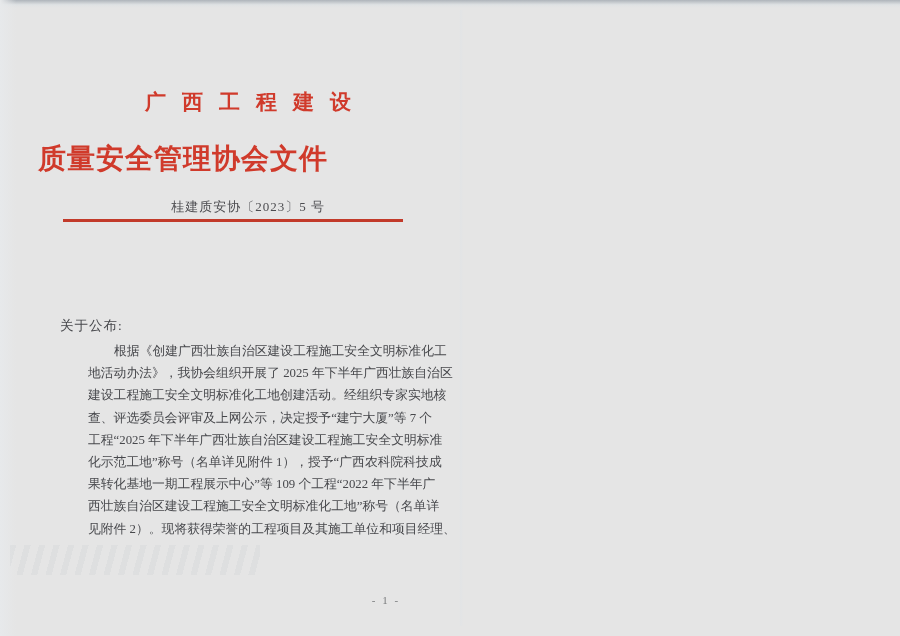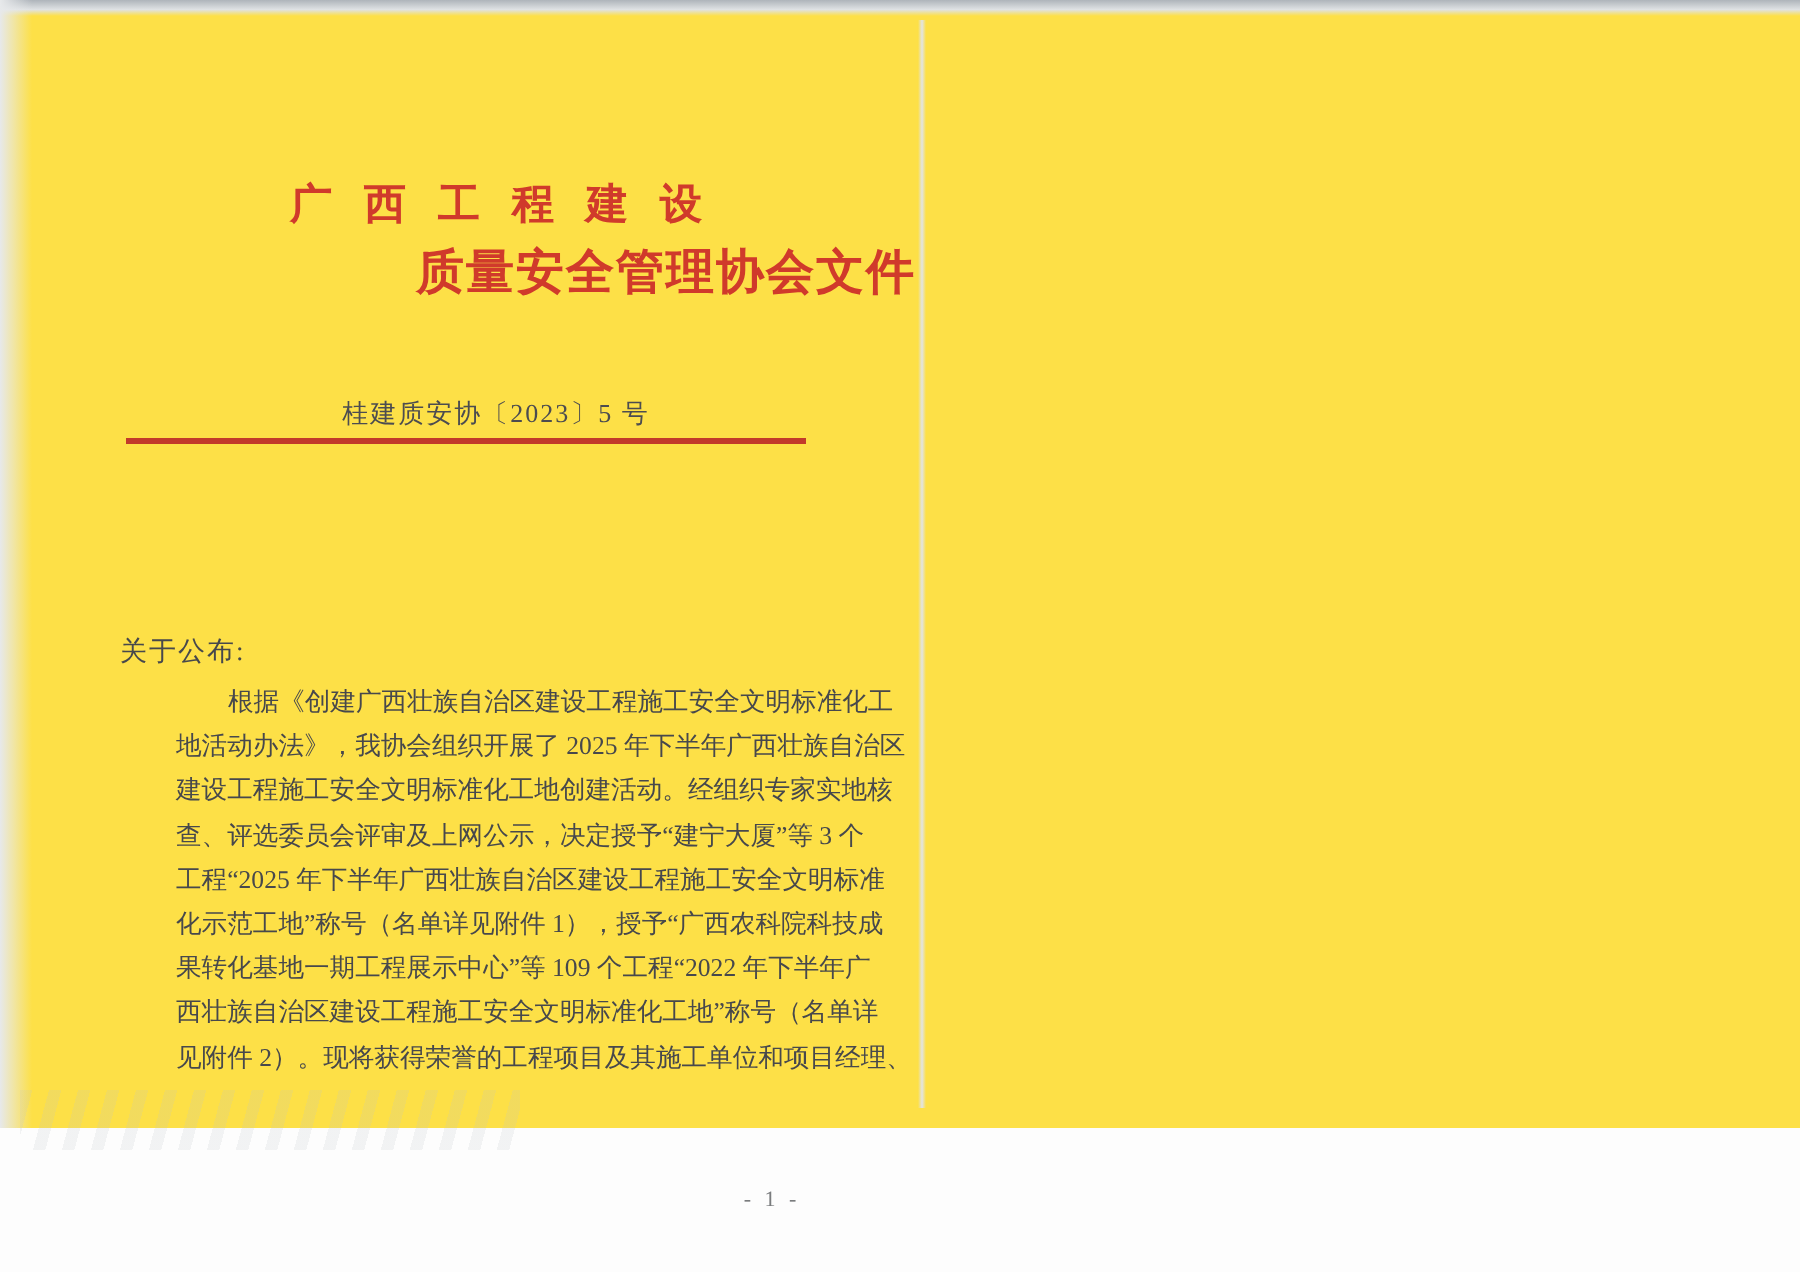--- a/index.html
+++ b/index.html
@@ -1,37 +1,37 @@
 <!DOCTYPE html>
 <html><head>
 <meta charset="utf-8">
 <style>
   html,body{margin:0;padding:0;}
   body{
     width:900px;height:636px;overflow:hidden;
     background:#fdfdfd;
     font-family:"Liberation Serif","DejaVu Serif",serif;
   }
-  .photo{position:relative;width:900px;height:564px;background:#fde047;}
+  .photo{position:relative;width:900px;height:636px;background:#e5e5e5;}
   .top-edge{position:absolute;top:0;left:0;right:0;height:8px;
     background:linear-gradient(to bottom,#aeb4ba,#dfe2e4 60%,rgba(255,255,255,0));}
   .left-edge{position:absolute;top:0;left:0;bottom:0;width:16px;
     background:linear-gradient(to right,#e7e9eb,rgba(255,255,255,0));}
   .crease{position:absolute;left:10px;top:545px;width:250px;height:30px;
     background:repeating-linear-gradient(105deg,rgba(190,196,200,.18) 0 6px,rgba(255,255,255,0) 6px 14px);}
   .gutter{position:absolute;top:10px;bottom:10px;left:459px;width:4px;
     background:linear-gradient(to right,rgba(255,255,255,0),#e2e4e6,rgba(255,255,255,0));}
   .page{position:absolute;top:8px;bottom:0;background:transparent;}
   .abs{position:absolute;}
 
   
   .org1{left:40px;top:80px;width:400px;text-align:center;
     font-size:21px;font-weight:bold;letter-spacing:16px;padding-left:16px;box-sizing:border-box;}
-  .org2{left:30px;top:112px;width:420px;text-align:right;
-    font-size:24px;font-weight:bold;letter-spacing:1px;}
+  .org2{left:30px;top:132px;width:420px;text-align:left;
+    font-size:28px;font-weight:bold;letter-spacing:1px;}
   .docnum{left:40px;top:190px;width:400px;text-align:center;
     font-size:13px;color:#4c4c50;letter-spacing:1px;}
   .redline{left:55px;top:211px;width:340px;height:3px;}
   .title{left:40px;top:244px;width:400px;text-align:center;
     font-size:19px;font-weight:bold;color:#2e2e31;line-height:29px;letter-spacing:0.5px;}
   .salutation{left:52px;top:309px;font-size:13.5px;color:#47484c;letter-spacing:1px;}
   .bodyblock{left:52px;top:332px;width:365px;font-size:12.8px;color:#47484c;line-height:22.2px;}
   .jline{text-align:justify;text-align-last:justify;white-space:nowrap;margin-left:28px;}
   .indent{padding-left:26px;box-sizing:border-box;}
   .pagenum{font-size:11px;color:#7a7c7e;letter-spacing:2px;text-align:center;width:60px;}
@@ -54,21 +54,21 @@
 
     <div class="abs title">
     </div>
 
     <div class="abs salutation">关于公布:</div>
 
     <div class="abs bodyblock">
       <div class="jline indent">根据《创建广西壮族自治区建设工程施工安全文明标准化工</div>
       <div class="jline">地活动办法》，我协会组织开展了 2025 年下半年广西壮族自治区</div>
       <div class="jline">建设工程施工安全文明标准化工地创建活动。经组织专家实地核</div>
-      <div class="jline">查、评选委员会评审及上网公示，决定授予“建宁大厦”等 3 个</div>
+      <div class="jline">查、评选委员会评审及上网公示，决定授予“建宁大厦”等 7 个</div>
       <div class="jline">工程“2025 年下半年广西壮族自治区建设工程施工安全文明标准</div>
       <div class="jline">化示范工地”称号（名单详见附件 1），授予“广西农科院科技成</div>
       <div class="jline">果转化基地一期工程展示中心”等 109 个工程“2022 年下半年广</div>
       <div class="jline">西壮族自治区建设工程施工安全文明标准化工地”称号（名单详</div>
       <div class="jline">见附件 2）。现将获得荣誉的工程项目及其施工单位和项目经理、</div>
     </div>
 
     <div class="abs pagenum pn1">- 1 -</div>
   </div>
 

